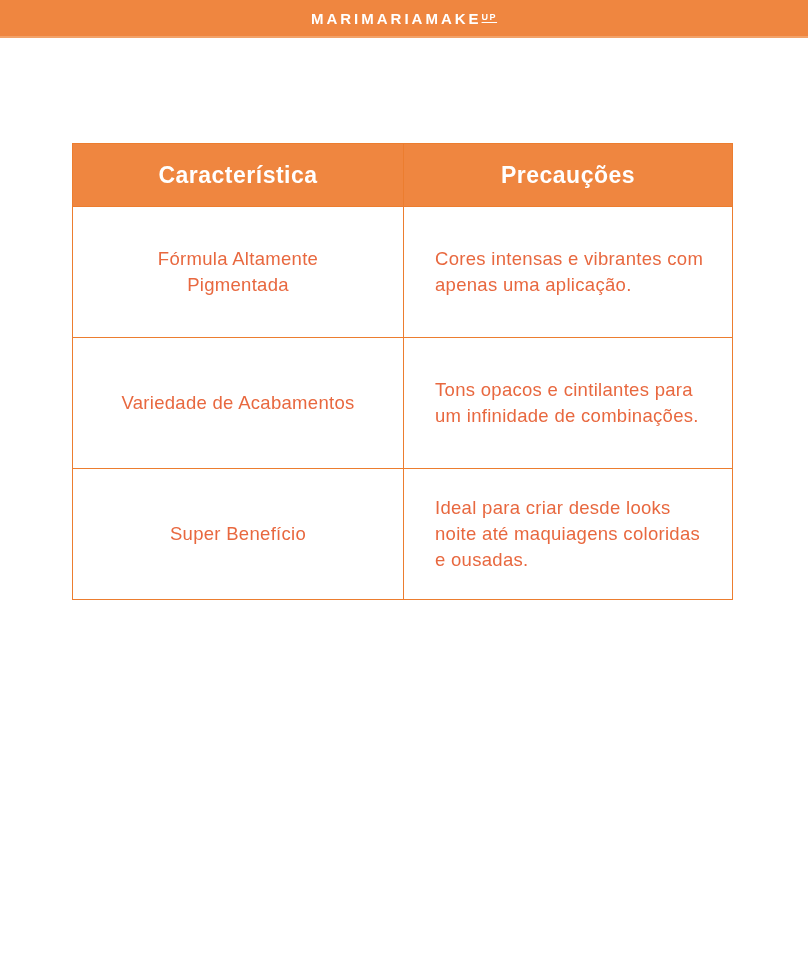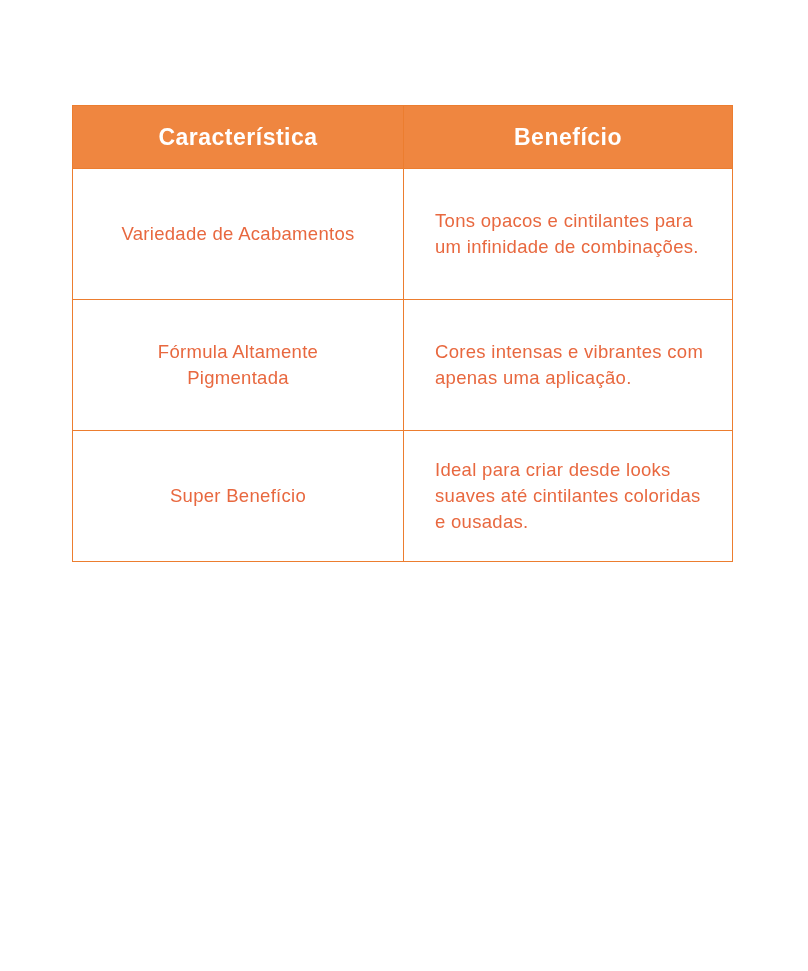--- a/index.html
+++ b/index.html
@@ -80,47 +80,50 @@
   td.benefit-cell {
     text-align: left;
     padding: 0 22px 0 31px;
   }
 </style>
 </head>
 <body>
 
 <div class="page">
 
+  <div class="banner">
+    <div class="logo"><span>MARIMARIAMAKE</span><span class="logo-sup">UP</span></div>
+  </div>
 
   <div class="table-wrap">
     <table class="benefits">
       <colgroup>
         <col class="col-feature">
         <col class="col-benefit">
       </colgroup>
       <thead>
         <tr>
           <th>Característica</th>
-          <th>Benefício</th>
+          <th>Precauções</th>
         </tr>
       </thead>
       <tbody>
+  <tr>
+    <td class="feature-cell">Fórmula Altamente Pigmentada</td>
+    <td class="benefit-cell">Cores intensas e vibrantes com apenas uma aplicação.</td>
+  </tr>
+
   <tr>
     <td class="feature-cell">Variedade de Acabamentos</td>
     <td class="benefit-cell">Tons opacos e cintilantes para um infinidade de combinações.</td>
   </tr>
 
-  <tr>
-    <td class="feature-cell">Fórmula Altamente Pigmentada</td>
-    <td class="benefit-cell">Cores intensas e vibrantes com apenas uma aplicação.</td>
-  </tr>
-
 
   <tr>
     <td class="feature-cell">Super Benefício</td>
-    <td class="benefit-cell">Ideal para criar desde looks suaves até cintilantes coloridas e ousadas.</td>
+    <td class="benefit-cell">Ideal para criar desde looks noite até maquiagens coloridas e ousadas.</td>
   </tr>
 
 </tbody>
     </table>
   </div>
 
 </div>
 
 </body></html>

